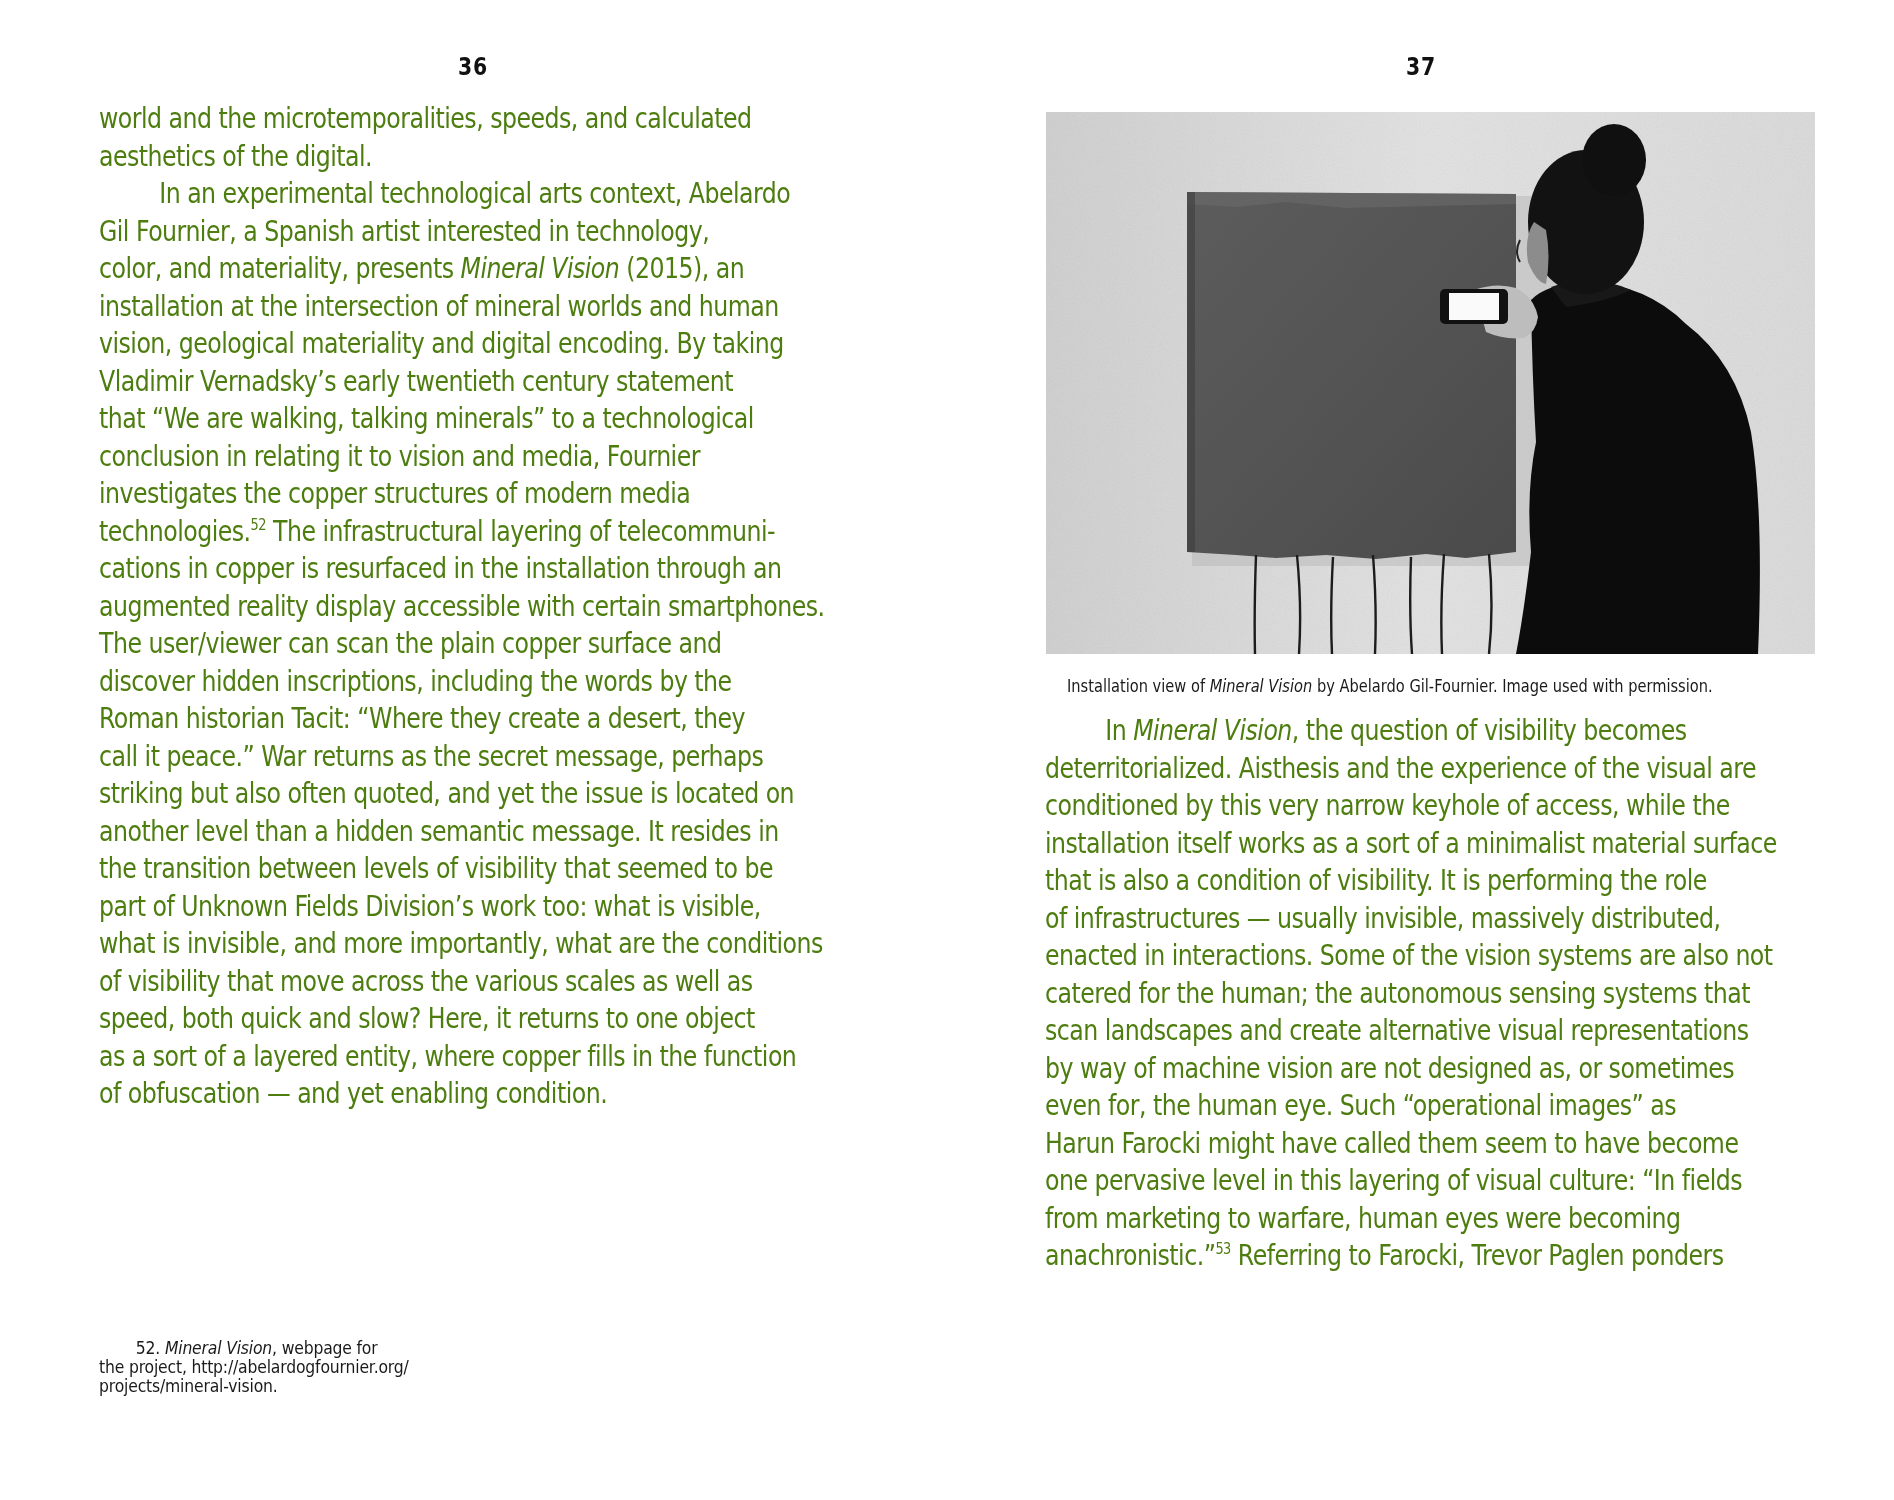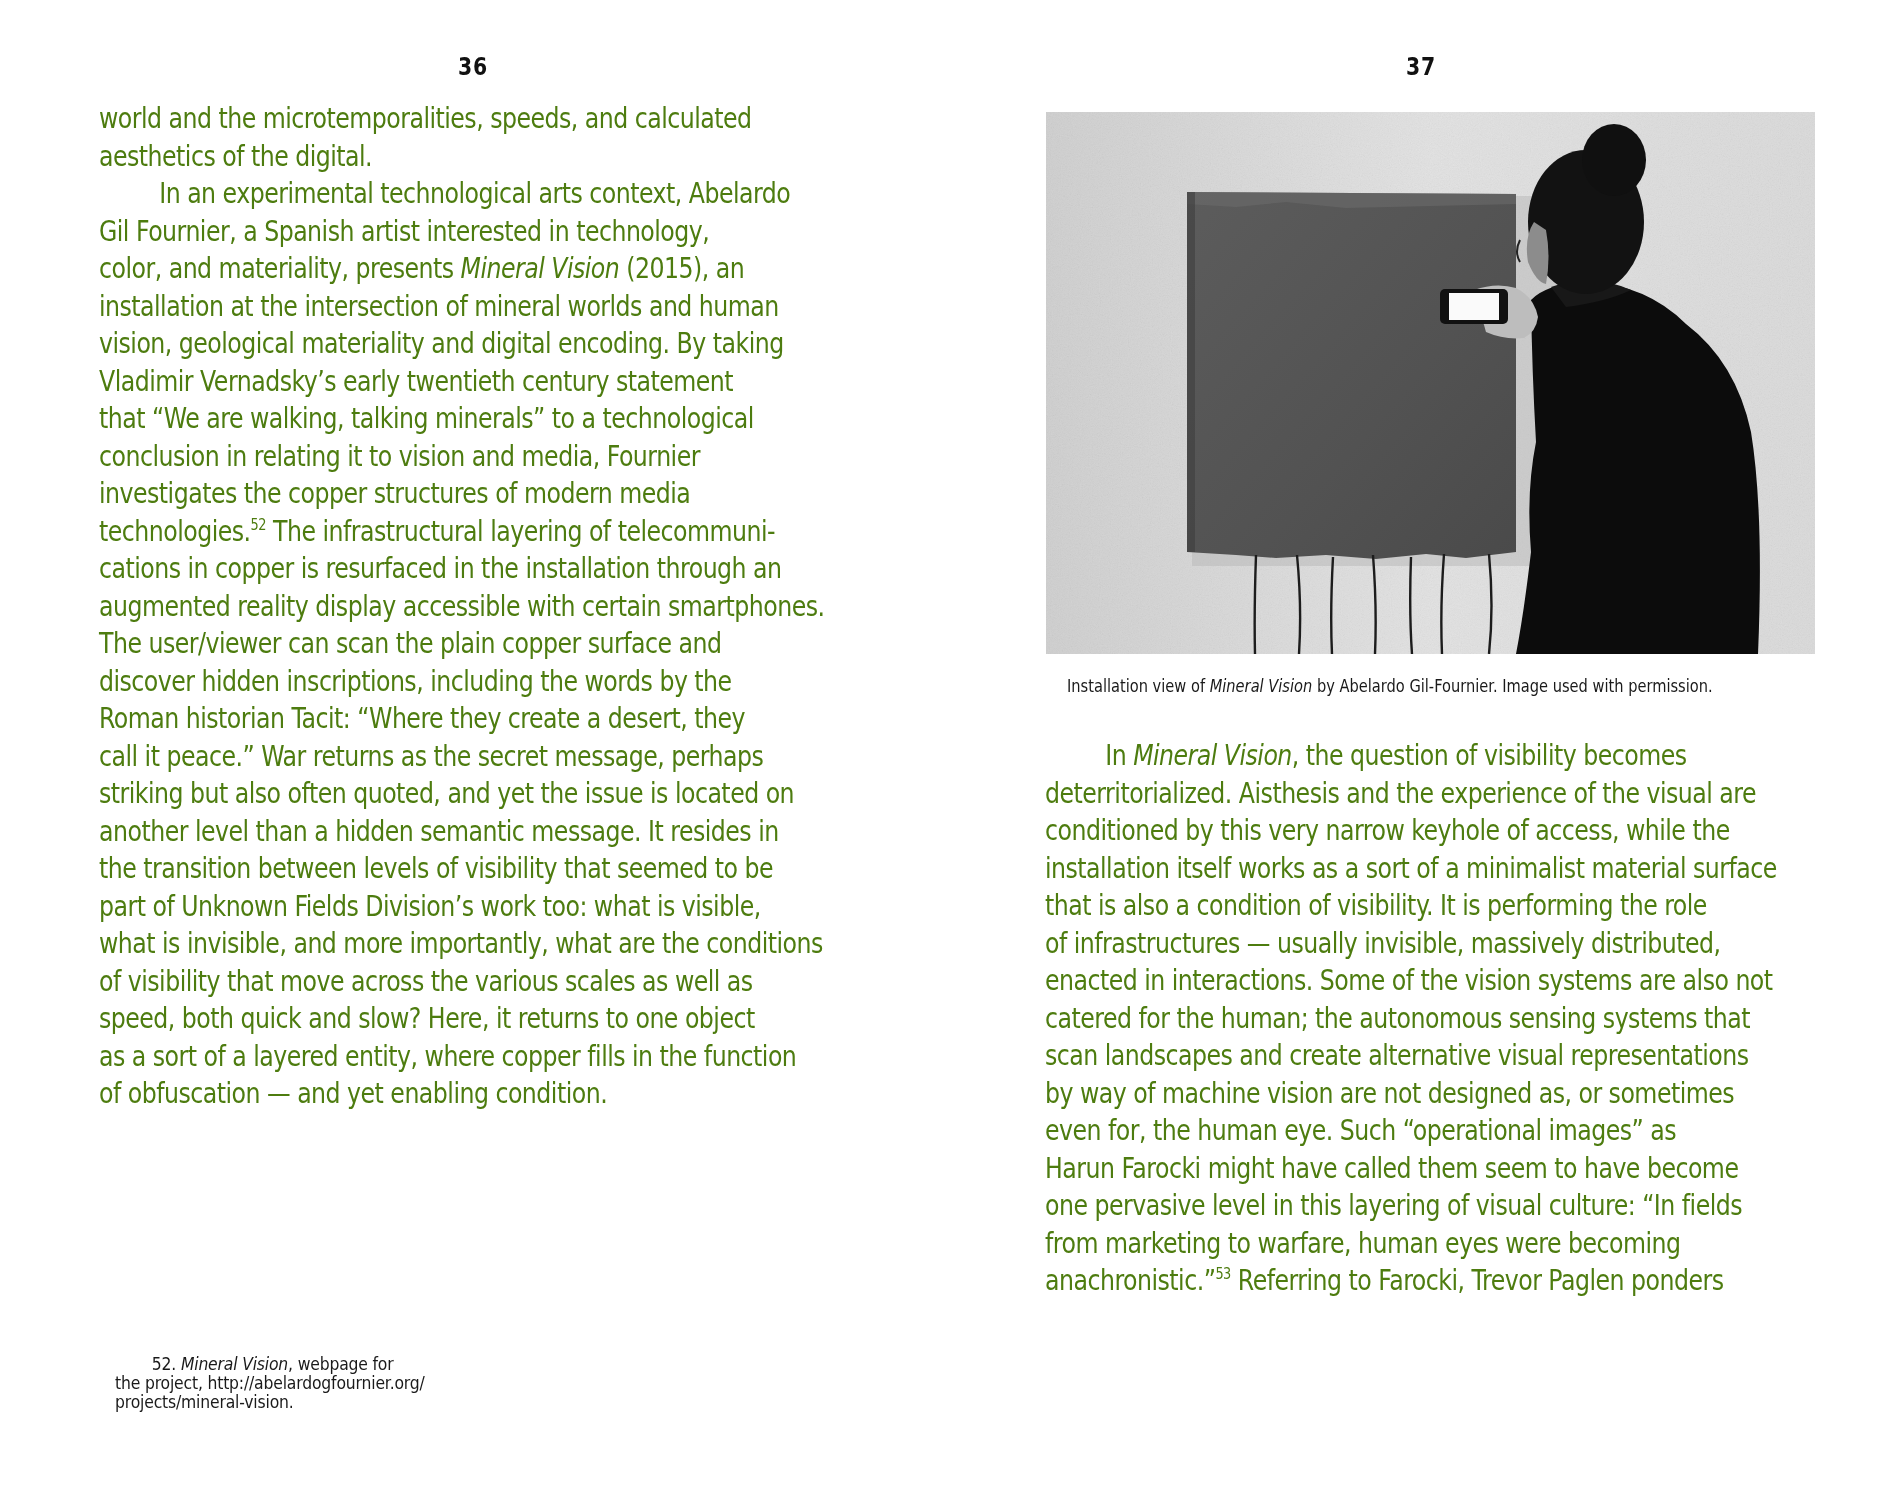--- a/index.html
+++ b/index.html
@@ -17,28 +17,28 @@
   .page-left .folio { left: 473px; }
   .page-right .folio { left: 474px; }
 
   .body-text {
     position: absolute; margin: 0; padding: 0;
     font-family: "DejaVu Sans", sans-serif; font-size: 27.5px; line-height: 37.5px;
     letter-spacing: -0.6px; color: #4d7c0f;
     transform-origin: 0 0;
   }
   .page-left .body-text { left: 99px; top: 100px; width: 830px; }
-  .page-right .body-text { left: 98px; top: 737px; width: 840px; }
+  .page-right .body-text { left: 98px; top: 712px; width: 840px; }
   .line { display: block; white-space: nowrap; transform: scaleX(0.86); transform-origin: 0 50%; }
   .indent { padding-left: 70px; }
   em { font-style: italic; }
   sup { font-size: 15px; line-height: 0; vertical-align: 11px; }
 
   .footnote {
-    position: absolute; margin: 16px; font-family: "DejaVu Sans", sans-serif;
+    position: absolute; margin: 0; font-family: "DejaVu Sans", sans-serif;
     font-size: 17px; line-height: 19px; color: #1a1a1a; letter-spacing: -0.2px;
   }
   .page-left .footnote { left: 99px; top: 1339px; width: 420px; }
   .page-right .footnote { left: 98px; top: 1339px; width: 420px; }
   .footnote .line { transform: scaleX(0.92); }
   .fn-indent { padding-left: 40px; }
 
   .photo {
     position: absolute; left: 99px; top: 112px; width: 769px; height: 542px; overflow: hidden;
     background: #d8d8d8;

